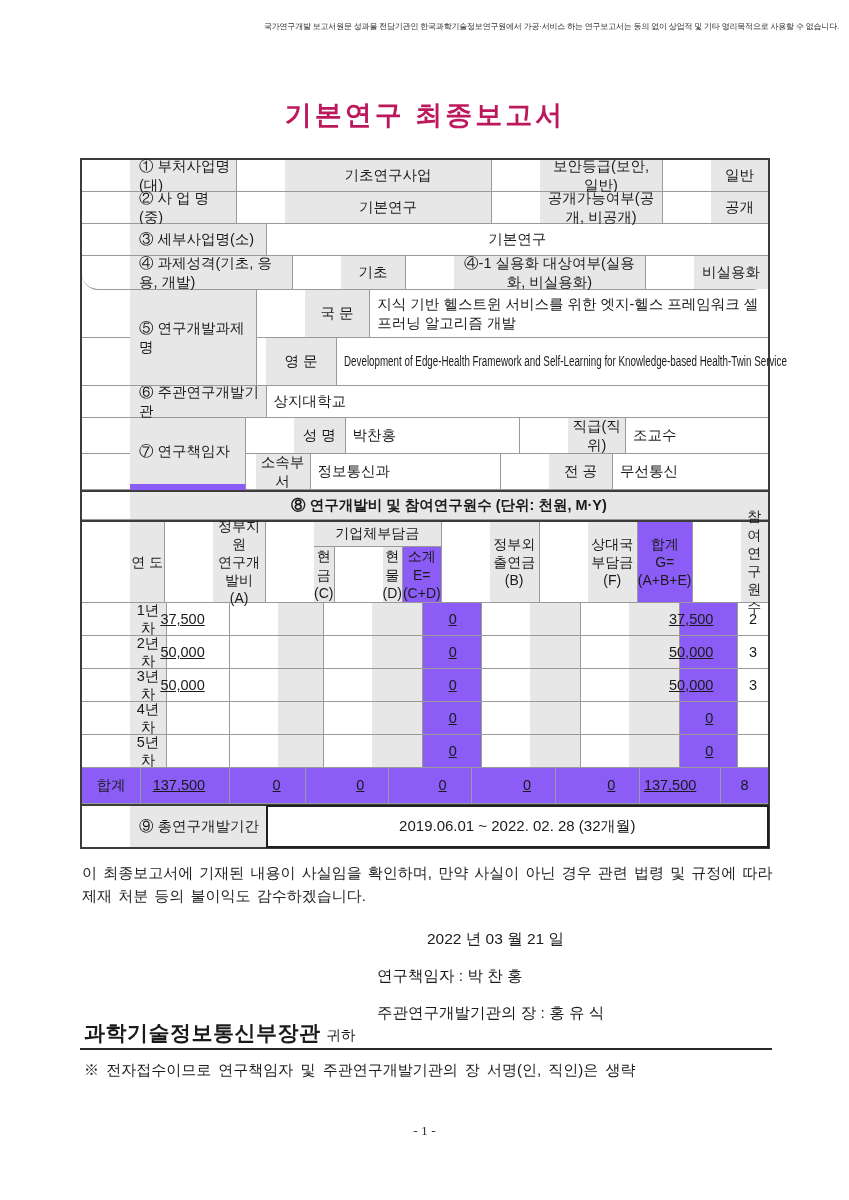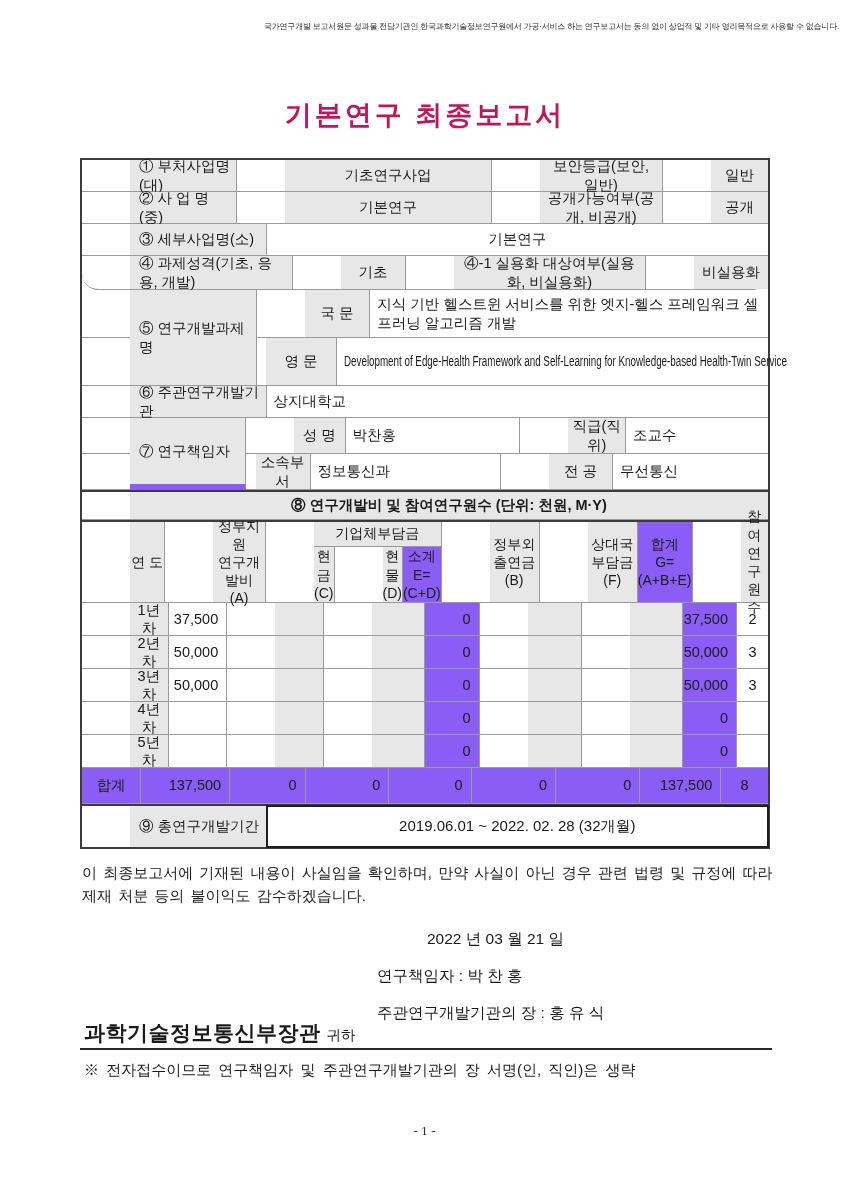--- a/index.html
+++ b/index.html
@@ -26,21 +26,21 @@
   }
   .row { display: flex; border-bottom: 1px solid #9a9a9a; }
   .row:last-child { border-bottom: none; }
   .cell {
     display: flex; align-items: center; justify-content: center;
     border-right: 1px solid #9a9a9a; text-align: center; line-height: 1.25;
     padding: 2px 4px; min-width: 0;
   }
   .cell:last-child { border-right: none; }
   .lft { justify-content: flex-start; text-align: left; padding-left: 9px; }
-  .rgt { justify-content: flex-end; text-align: left; padding-right: 8px; }
+  .rgt { justify-content: flex-end; text-align: left; padding-right: 24px; text-decoration: underline; }
   .g  { background: #e7e7e7; margin-left: 48px; }
   .o  { background: #8b5cf6; }
   .pre { white-space: pre-line; }
   .h32 { height: 32px; } .h34 { height: 34px; border-radius: 16px; } .h36 { height: 36px; }
   .h48 { height: 48px; } .h30 { height: 30px; } .h33 { height: 33px; }
   .h43 { height: 43px; }
   .bold { font-weight: bold; }
   .eng {
     font-size: 14px; white-space: nowrap;
     transform: scaleX(0.70); transform-origin: left center;

